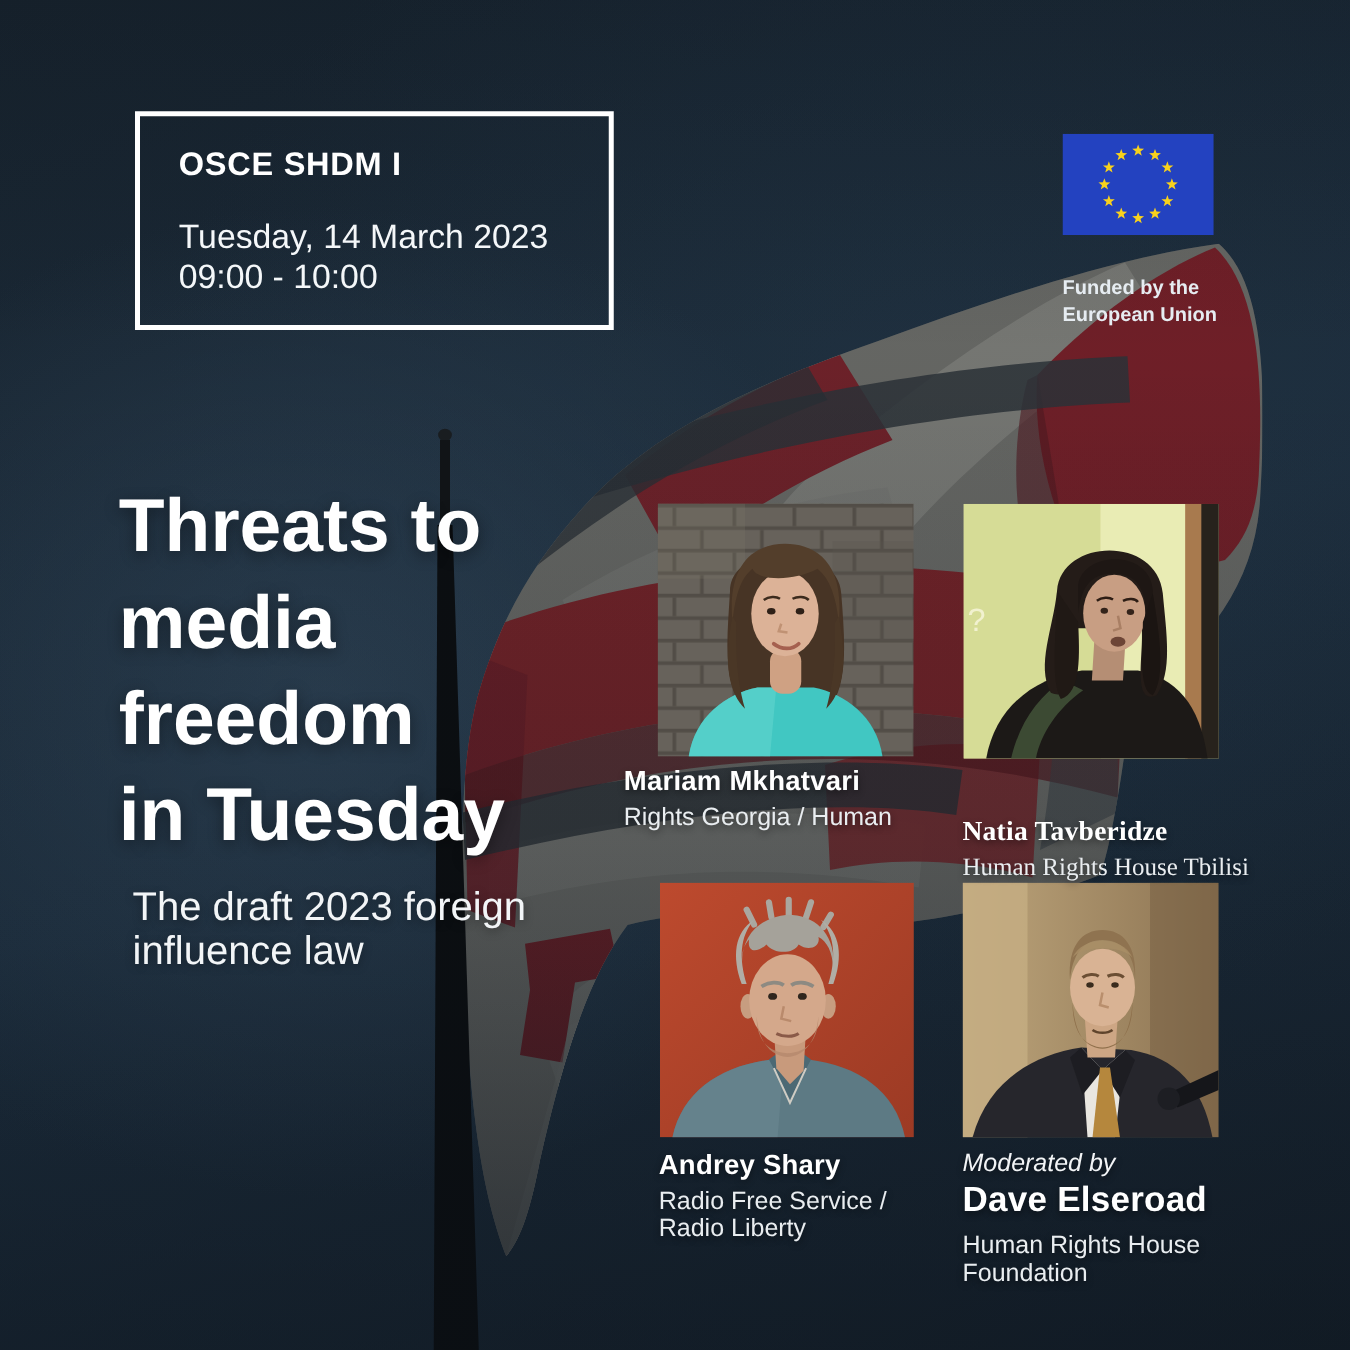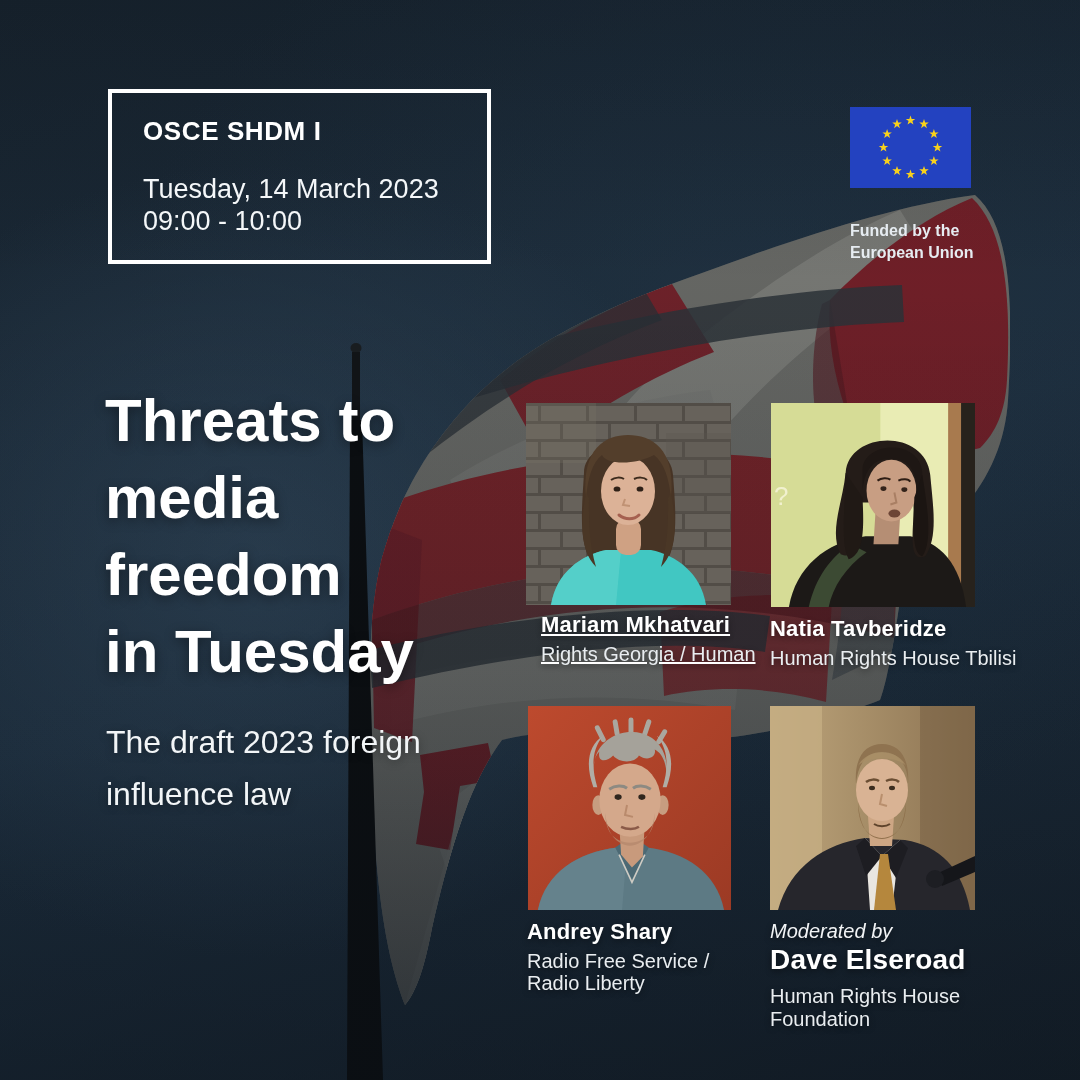--- a/index.html
+++ b/index.html
@@ -19,39 +19,39 @@
   
   .event-box{left:108px;top:89px;width:383px;height:175px;border:4px solid #ffffff;box-sizing:border-box;}
   .eb-title{position:absolute;left:31px;top:23px;font-size:26px;font-weight:700;letter-spacing:.6px;}
   .eb-when{position:absolute;left:31px;top:80px;font-size:27px;line-height:32px;font-weight:400;color:#f4f7f9;}
 
   
   .eu-flag{left:850px;top:107px;width:121px;height:81px;}
   .eu-caption{left:850px;top:198px;font-size:16px;line-height:22px;color:#e6ecf1;font-weight:700;margin-top:22px;}
 
   
-  .main-title{left:105px;top:382px;font-size:60px;font-weight:700;line-height:77px;
+  .main-title{left:95px;top:382px;font-size:60px;font-weight:700;line-height:77px;
     text-shadow:0 3px 12px rgba(0,0,0,.40);}
   .main-title span{display:block;}
   .sub-title{left:106px;top:708px;font-size:32px;font-weight:400;line-height:35px;color:#f2f5f7;
     text-shadow:0 2px 8px rgba(0,0,0,.35);}
-  .sub-title span{display:block;margin-top:17px;}
+  .sub-title span{display:block;}
 
   
   .photo{position:absolute;width:205px;height:204px;overflow:hidden;z-index:3;}
   .photo svg{display:block;width:100%;height:100%;}
   .p1{left:526px;top:402px;}
   .p2{left:770px;top:403px;width:206px;}
   .p3{left:527px;top:706px;}
   .p4{left:770px;top:706px;}
 
   
   .caption{position:absolute;z-index:3;width:232px;text-shadow:0 2px 6px rgba(0,0,0,.45);}
-  .c1{left:541px;top:612px;text-decoration:underline;}
-  .c2{left:770px;top:616px;width:300px;}
+  .c1{left:499px;top:612px;}
+  .c2{left:770px;top:652px;width:300px;font-family:Liberation Serif, serif;}
   .c3{left:527px;top:919px;}
   .c4{left:770px;top:919px;width:300px;}
   .caption .name{font-size:22px;font-weight:700;line-height:26px;letter-spacing:.2px;color:#ffffff;}
   .caption .affil{font-size:20px;font-weight:400;line-height:22px;margin-top:5px;color:#e9edf0;}
   .caption .affil span{display:block;}
   .c4 .mod{font-style:italic;font-size:20px;line-height:24px;color:#f2f4f6;}
   .c4 .name{font-size:28px;line-height:34px;}
   .c4 .affil{margin-top:8px;line-height:23px;}
 </style>
 </head>

